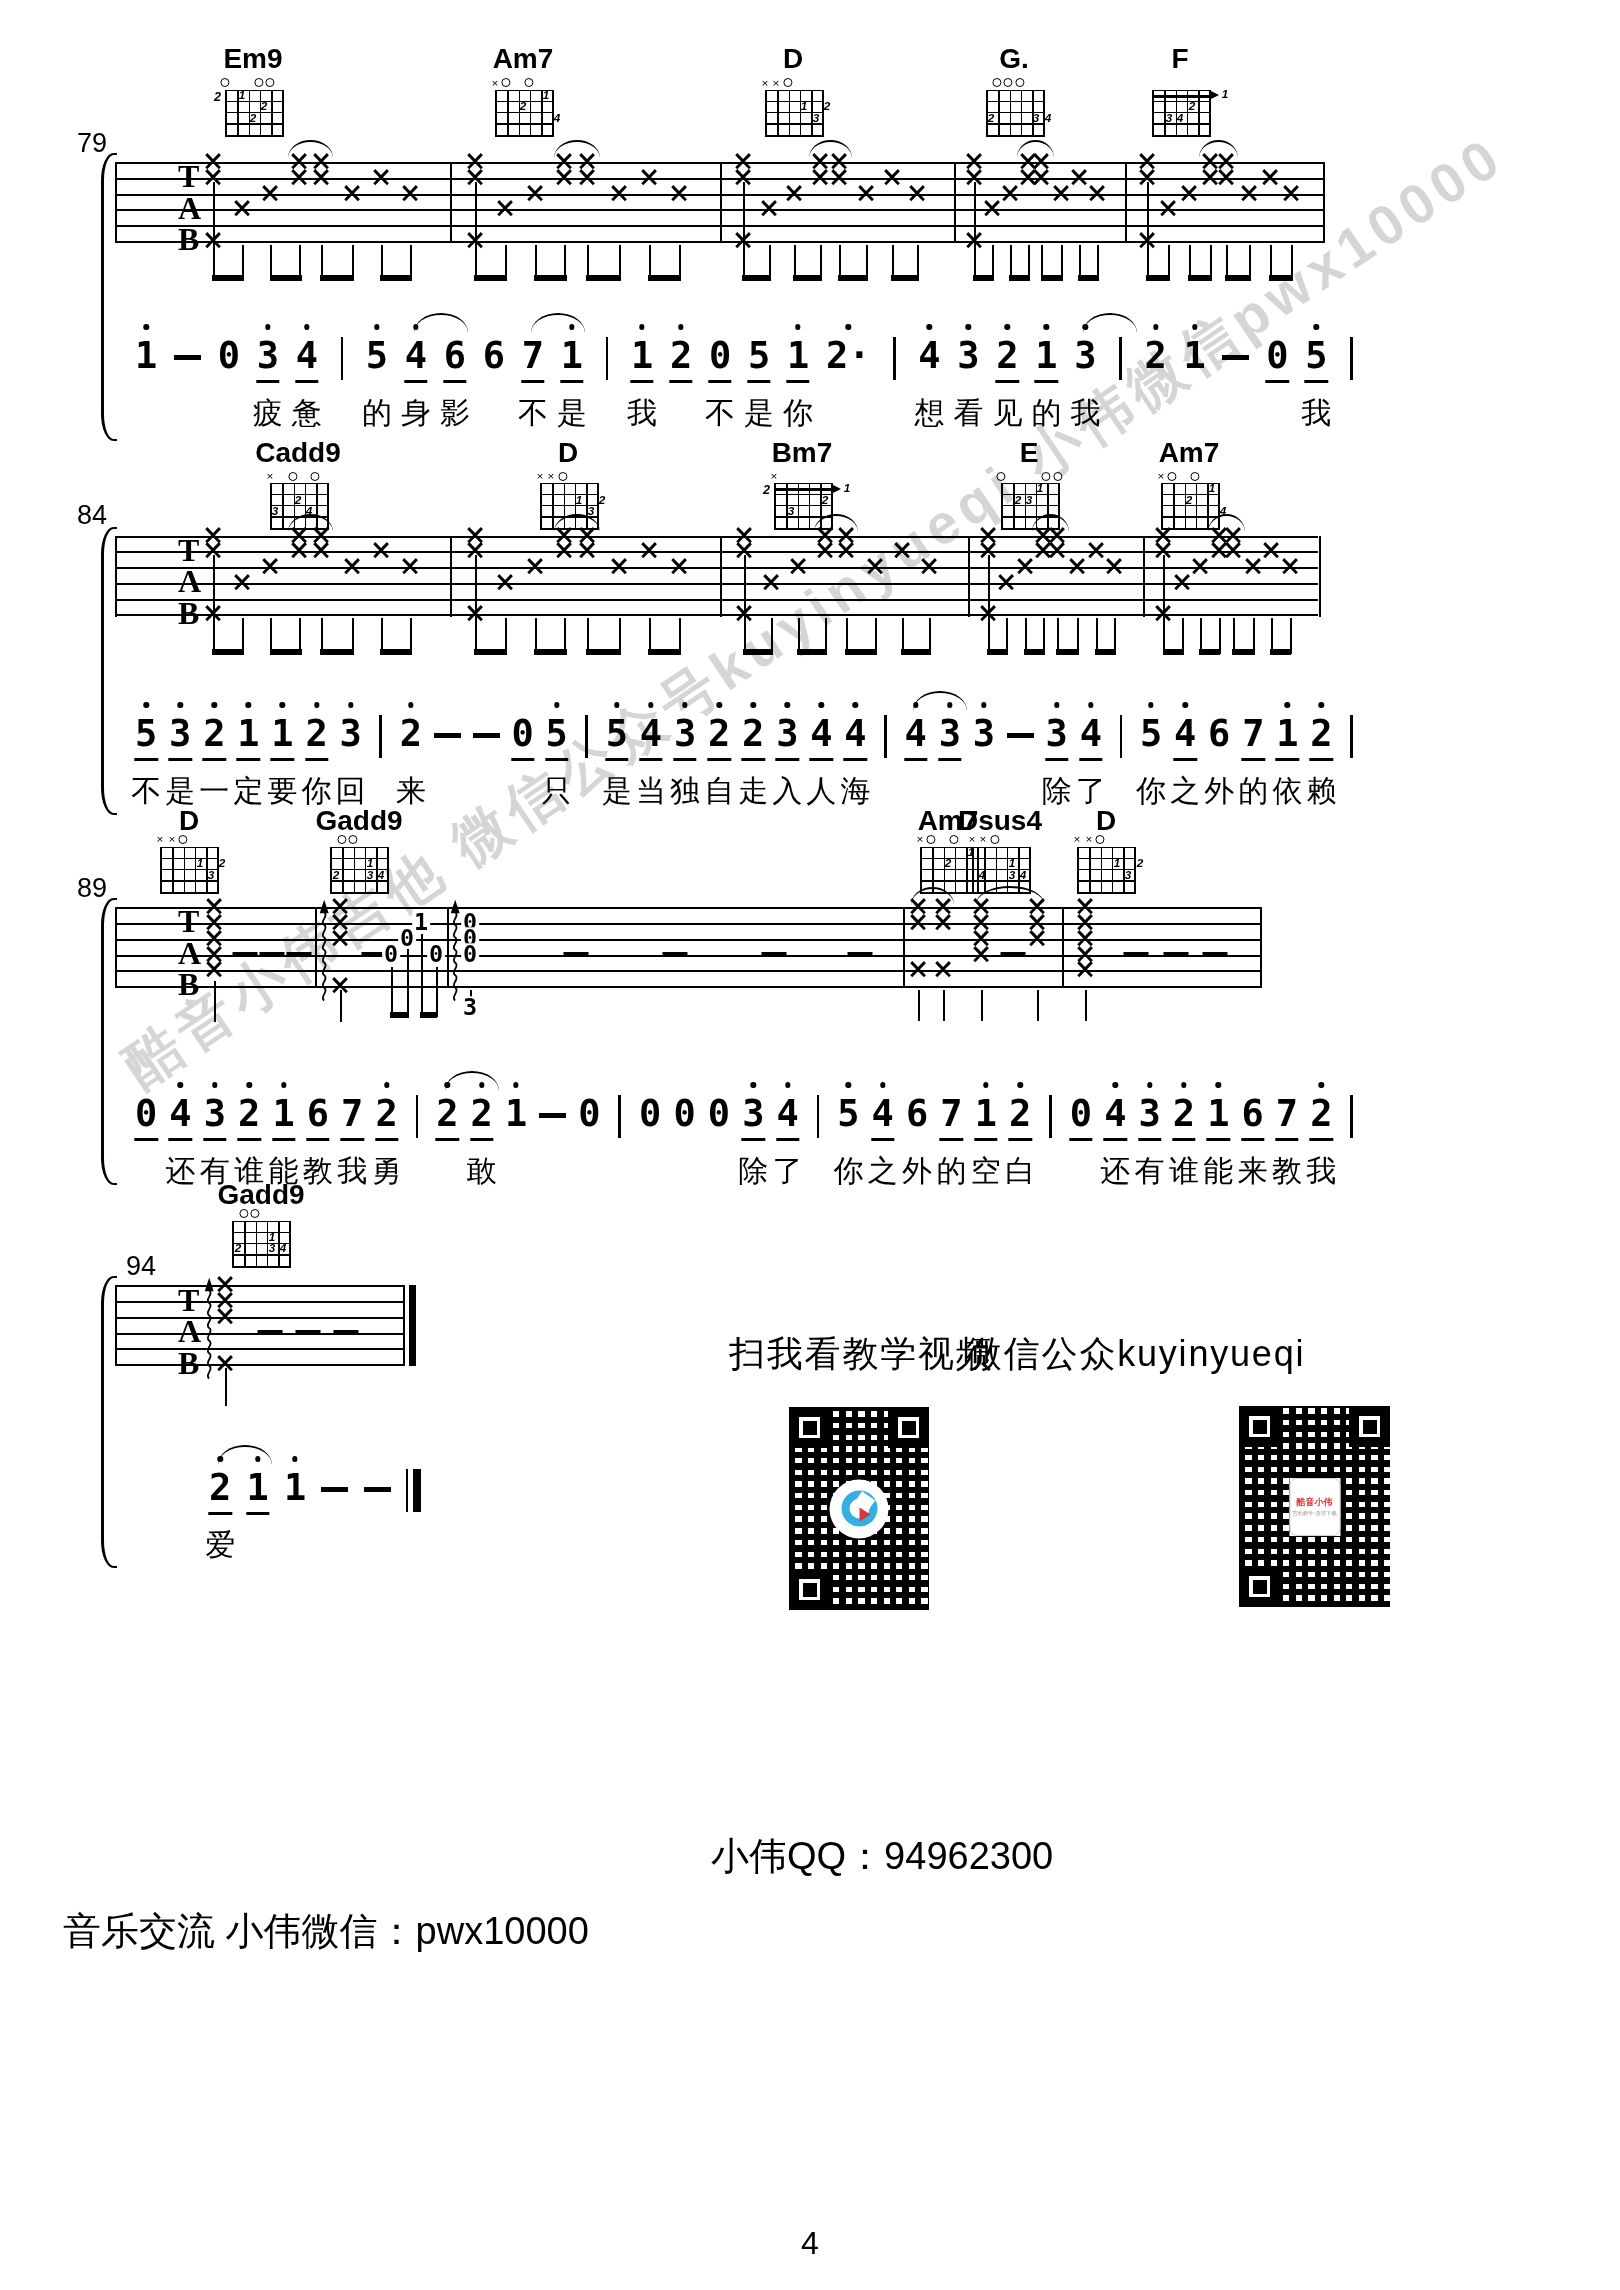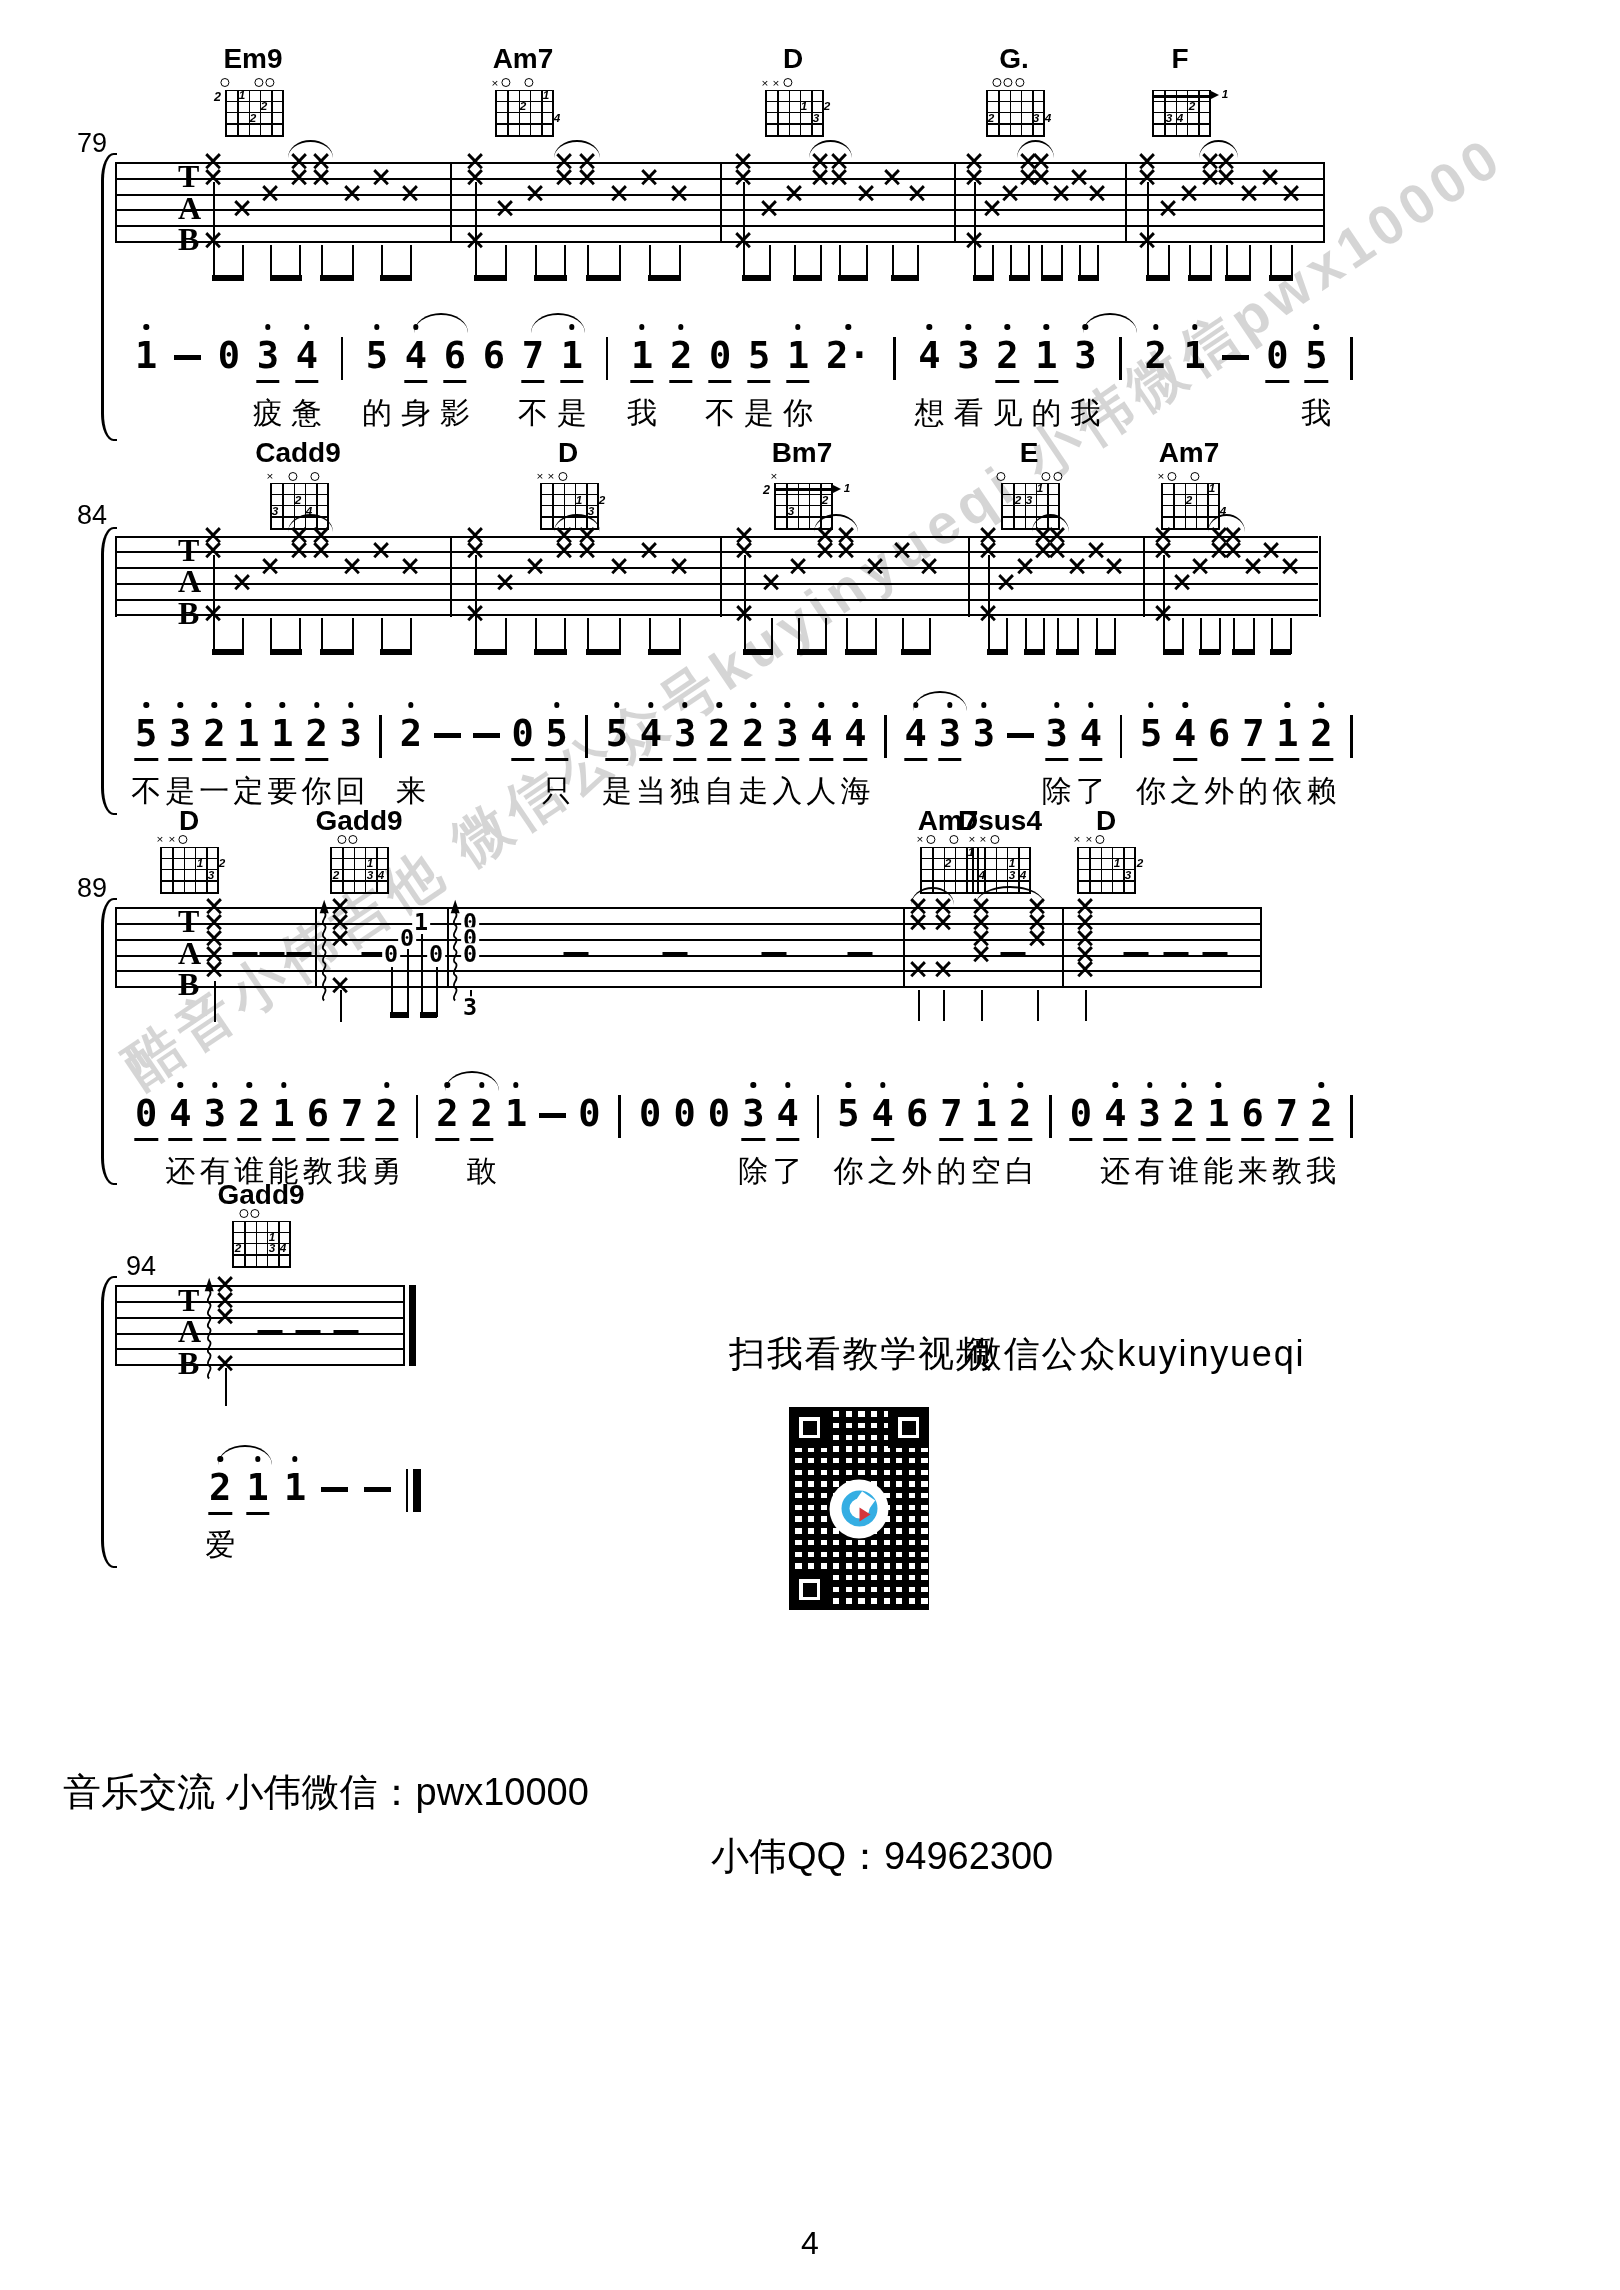--- a/index.html
+++ b/index.html
@@ -1176,19 +1176,30 @@
     <div class="finder" style="right:0;top:0;"></div>
     <div class="finder" style="left:0;bottom:0;"></div>
     <div class="qrcenter" style="width:59px;height:59px;border-radius:50%;">
       <div class="youkuring">
           <div class="youkuwedge"></div>
           <div class="youkuplay"></div>
         </div>
     </div>
   </div>
 
+  <div class="qr" style="left:1239px;top:1406px;width:151px;height:201px;">
+    <div class="finder" style="left:0;top:0;"></div>
+    <div class="finder" style="right:0;top:0;"></div>
+    <div class="finder" style="left:0;bottom:0;"></div>
+    <div class="qrcenter">
+      <div class="kylabel">
+        <div class="t">酷音小伟</div>
+        <div class="s">吉他教学 曲谱下载</div>
+      </div>
+    </div>
+  </div>
 
-  <div class="note-line" style="left:63px;top:1767px;text-align:center;">音乐交流 小伟微信：pwx10000</div>
+  <div class="note-line" style="left:63px;top:1906px;text-align:center;">音乐交流 小伟微信：pwx10000</div>
   <div class="note-line" style="left:711px;top:1831px;">小伟QQ：94962300</div>
 
   <div id="pagenum">4</div>
 </div>
 
 
 </body></html>

